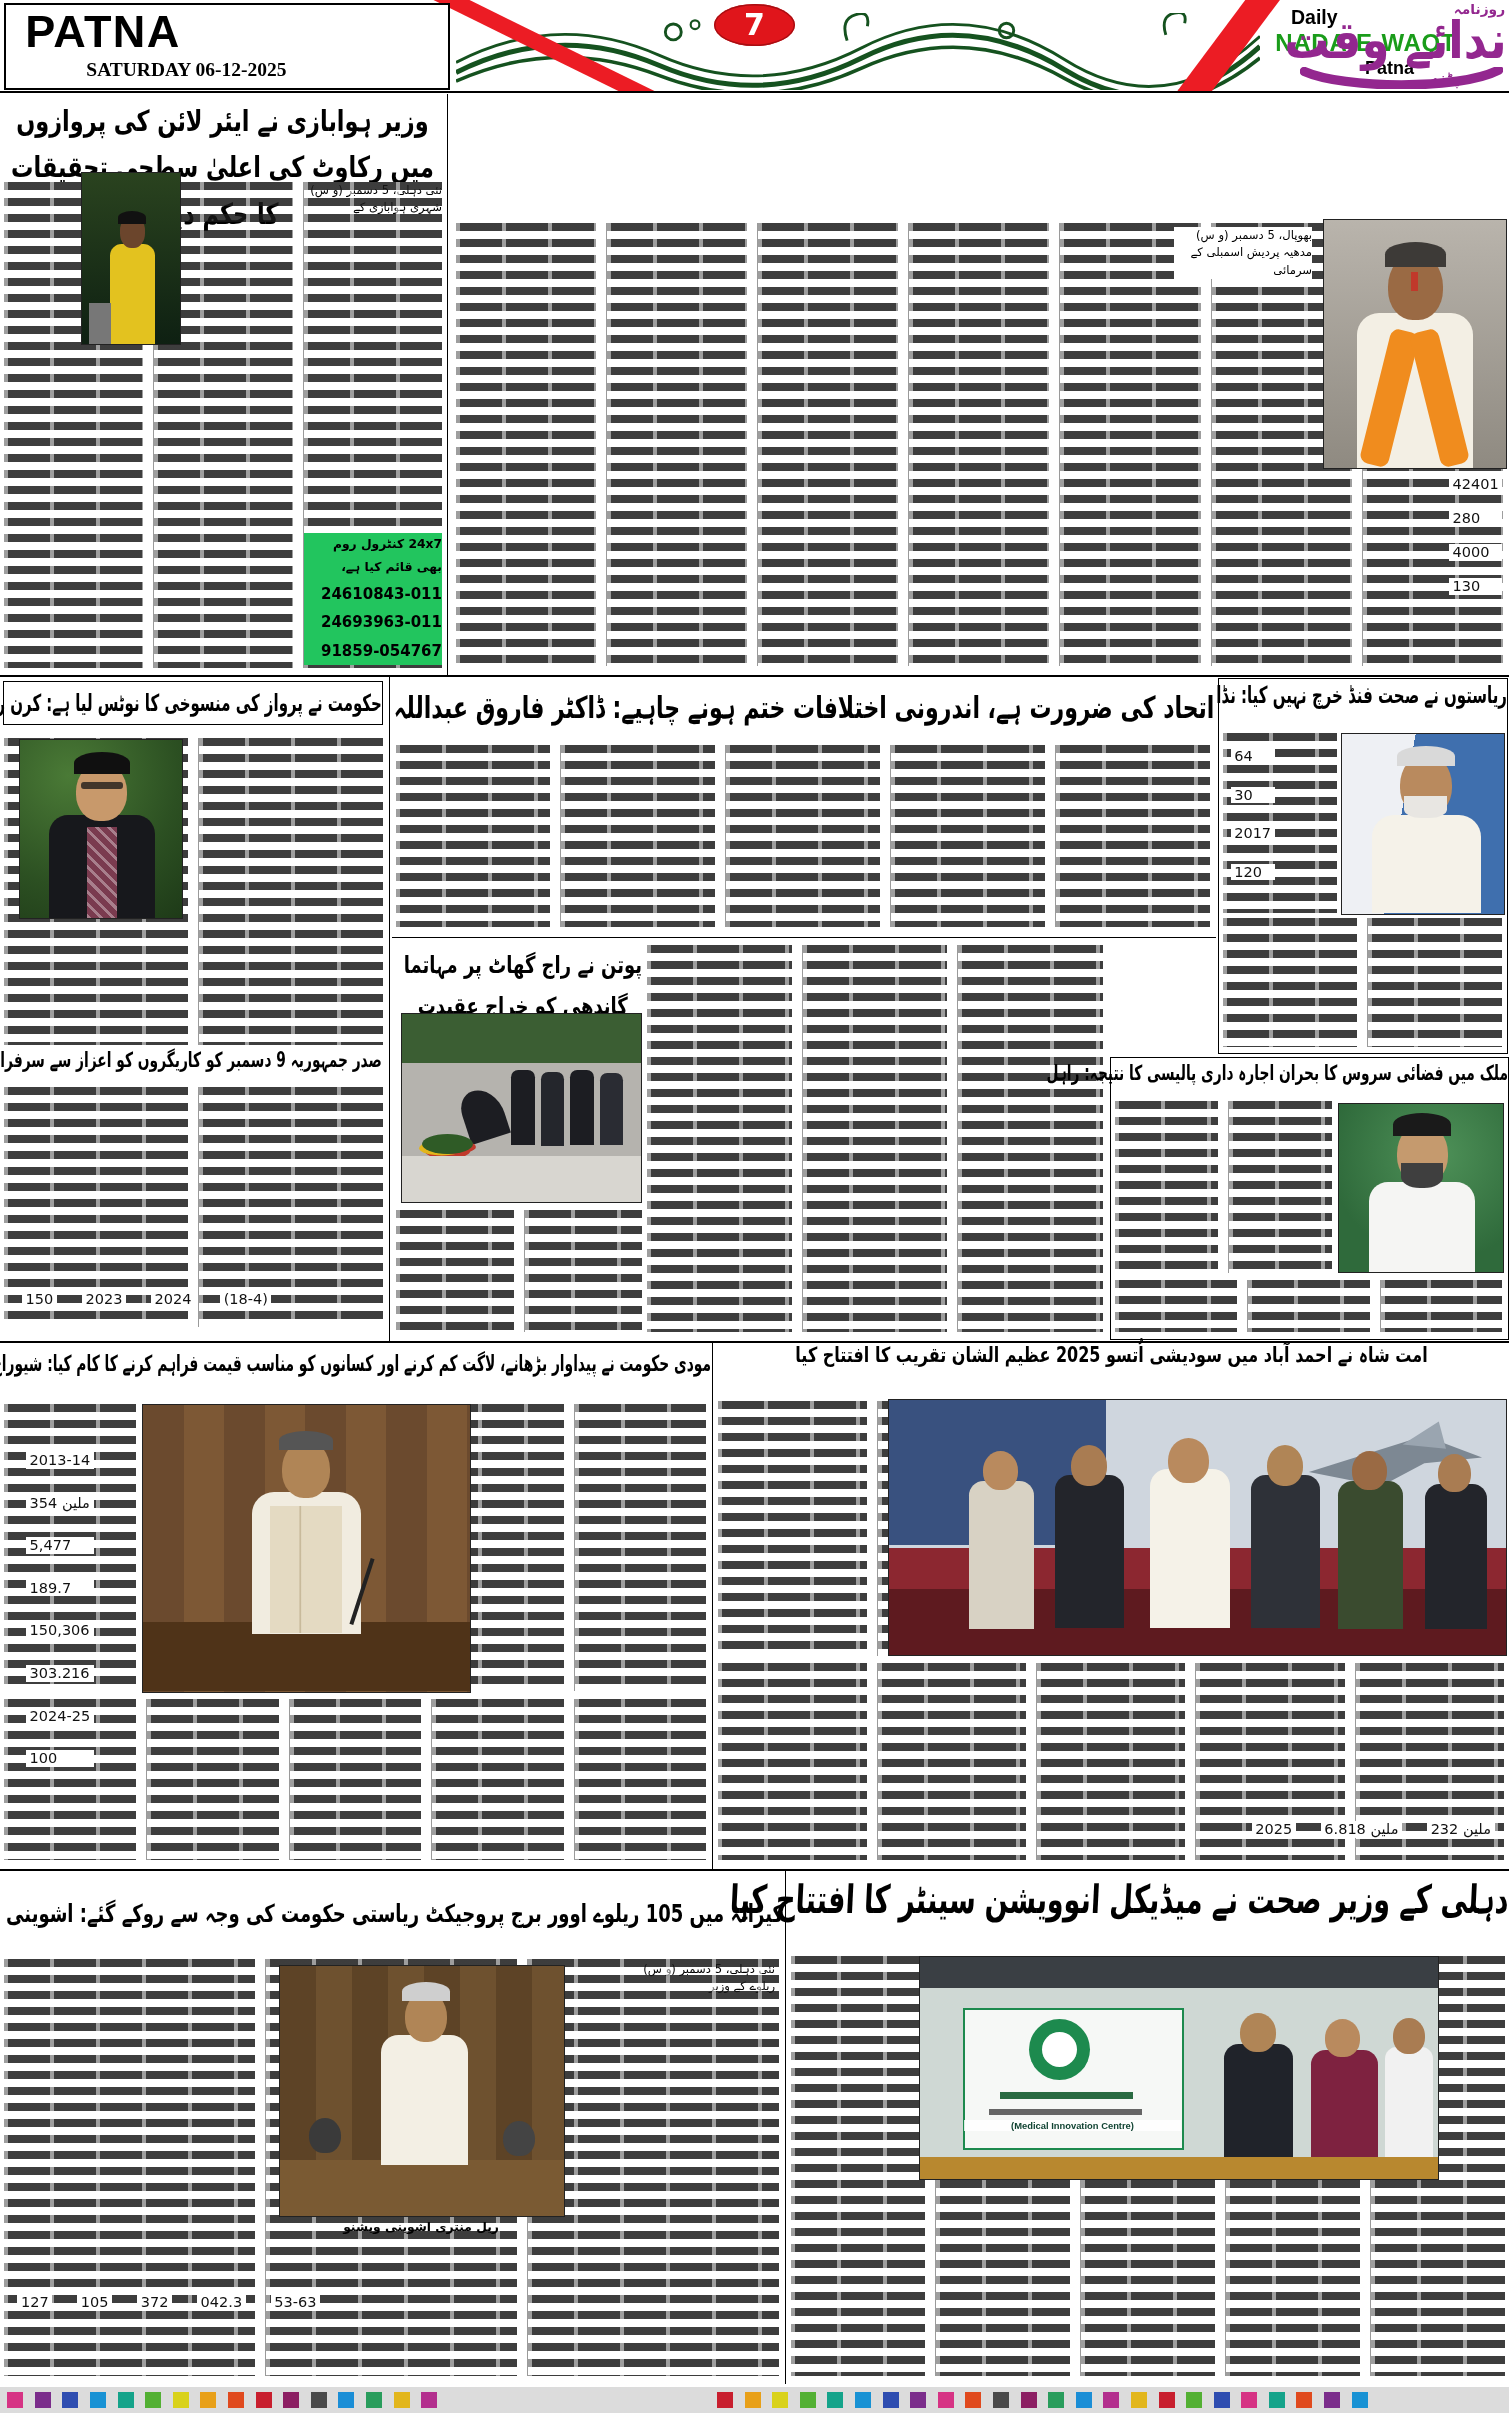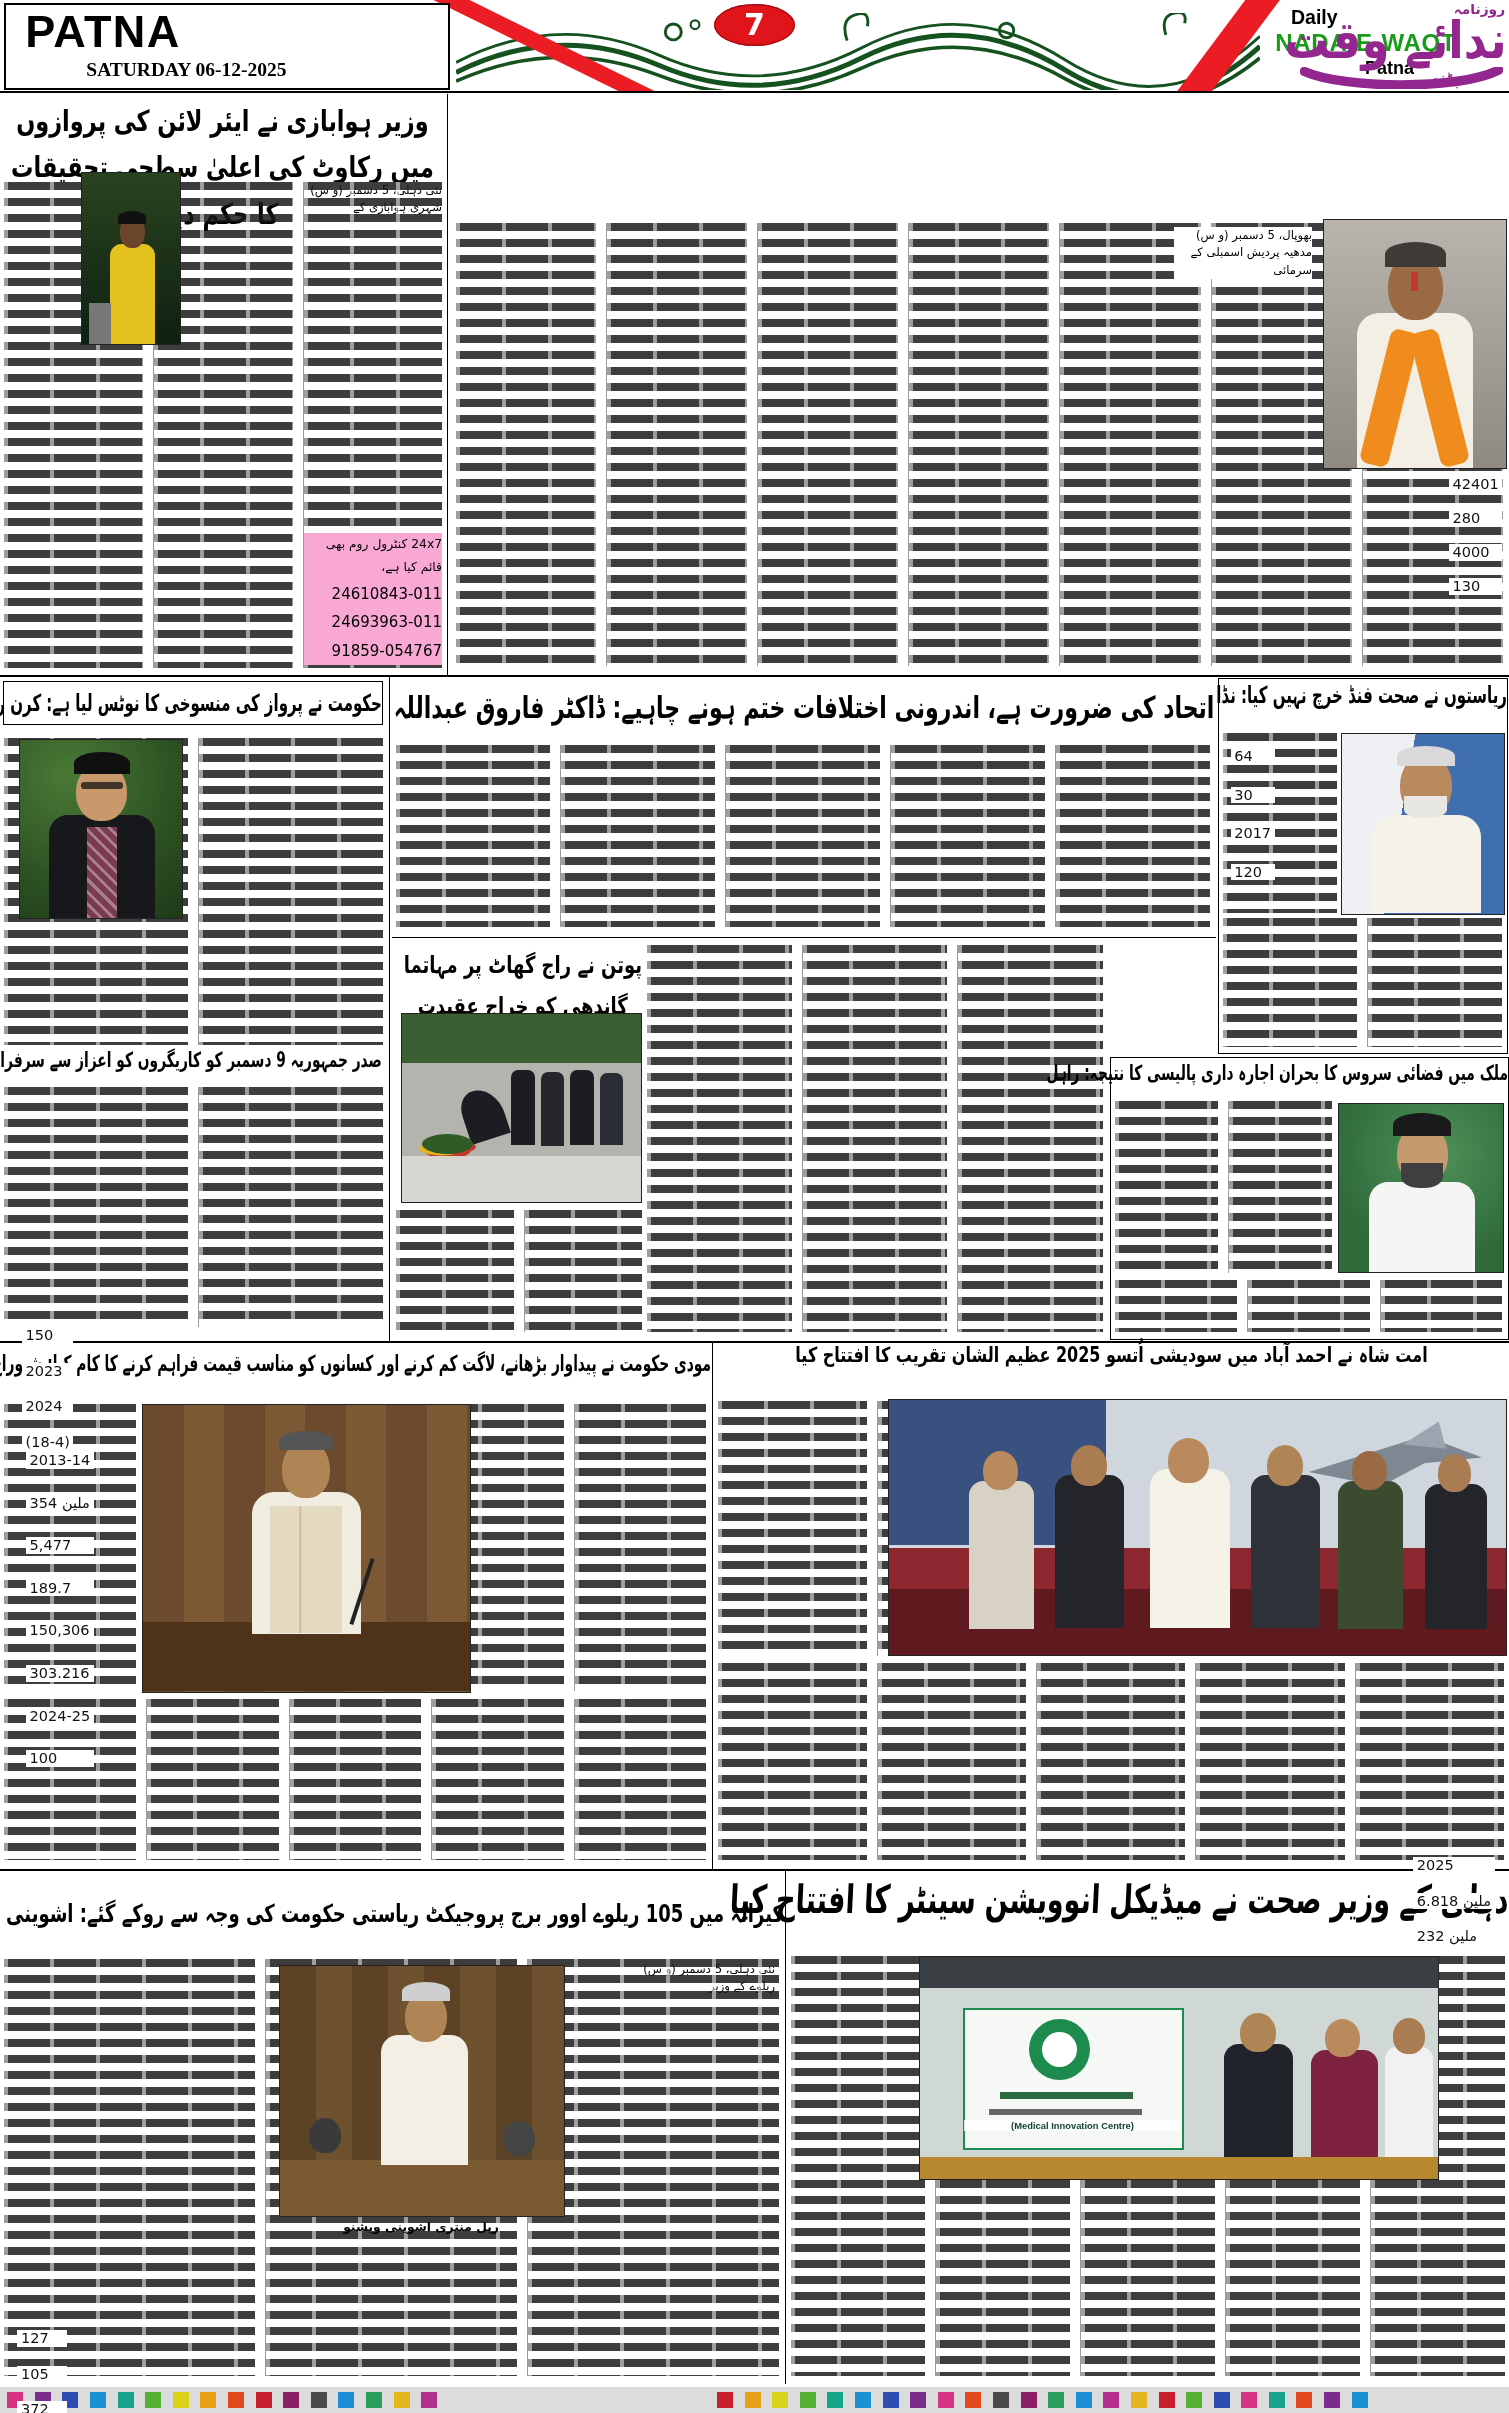--- a/index.html
+++ b/index.html
@@ -12,21 +12,21 @@
   .g{flex:1;border-left:0.7px solid #9a9a9a;
      background-image:
        repeating-linear-gradient(90deg, rgba(255,255,255,.5) 0 3.6px, transparent 3.6px 46px),
        repeating-linear-gradient(to bottom, rgba(24,24,24,.84) 0 8px, transparent 8px 16px);}
   .g:last-child{border-left:none;}
   .hd{position:absolute;text-align:center;font-weight:bold;color:#000;direction:rtl;overflow:visible;}
   .uh{display:inline-block;transform:scaleY(1.38);transform-origin:center;white-space:nowrap;}
   .uh2{display:inline-block;transform:scaleY(1.3);transform-origin:center top;}
   .dateline{position:absolute;direction:rtl;font-size:11.6px;background:#fff;text-align:right;line-height:1.5;}
   .figs-col{position:absolute;display:flex;flex-direction:column;gap:17.4px;z-index:4;}
-  .figs-row{position:absolute;display:flex;flex-direction:column;gap:19px;z-index:4;margin-top:36px;}
+  .figs-row{position:absolute;display:flex;gap:25px;z-index:4;}
   .fig{display:inline-block;background:#fff;padding:0 3.6px;font-size:14.5px;direction:ltr;line-height:16.6px;color:#111;}
   .photo{position:absolute;overflow:hidden;z-index:3;border:0.7px solid #222;}
   .caption{position:absolute;direction:rtl;font-size:12.3px;font-weight:bold;text-align:center;z-index:4;}
   .vrule{position:absolute;background:#000;width:1.4px;}
   .hrule{position:absolute;background:#000;height:2.2px;}
   .boxed{border:1.4px solid #000;}
   
   #masthead{position:absolute;left:0;top:0;width:1509px;height:91px;background:#fff;}
   #mh-leftbox{position:absolute;left:4.3px;top:2.9px;width:442px;height:83px;border:2.2px solid #000;background:#fff;}
   #mh-city{position:absolute;left:19px;top:1.4px;font-family:"Liberation Sans","DejaVu Sans",sans-serif;
@@ -39,22 +39,22 @@
   #mh-logo{position:absolute;left:1271px;top:0;width:237px;height:90px;}
   .lg-daily{position:absolute;left:20px;top:5.8px;font-family:"Liberation Sans",sans-serif;font-weight:bold;font-size:19.5px;text-align:center;}
   .lg-brand{position:absolute;left:4.3px;top:29px;font-family:"Liberation Sans",sans-serif;font-weight:bold;
             font-size:24px;color:#1a9c1a;letter-spacing:0.7px;}
   .lg-city{position:absolute;left:94px;top:58px;font-family:"Liberation Sans",sans-serif;font-weight:bold;font-size:18px;}
   .lg-urdu-daily{position:absolute;right:2.9px;top:1.4px;color:#93278f;font-size:13.8px;font-weight:bold;direction:rtl;}
   .lg-urdu-brand{position:absolute;right:1.4px;top:10px;color:#93278f;font-size:45px;font-weight:bold;direction:rtl;
                  transform:scaleY(1.15);transform-origin:top right;}
   .lg-urdu-city{position:absolute;right:48px;top:68px;color:#93278f;font-size:17px;font-weight:bold;direction:rtl;}
   
-  #phones{position:absolute;left:304px;top:439px;width:138px;background:#f9a8d4;z-index:4;
-          direction:rtl;text-align:right;font-size:12.3px;line-height:1.9;}
+  #phones{position:absolute;left:304px;top:439px;width:138px;background:#22c55e;z-index:4;
+          direction:rtl;text-align:right;font-size:12.3px;line-height:1.9;font-weight:bold;}
   #phones .ph{direction:ltr;display:block;text-align:right;font-size:15px;}
   
   #colorbar{position:absolute;left:0;top:2387px;width:1509px;height:26px;background:#dcdcdc;}
   .sqgrp{position:absolute;top:5px;display:flex;gap:11.6px;}
   .sq{width:16px;height:16px;display:inline-block;}
   
   .ph-fill{position:absolute;}
   .head{position:absolute;border-radius:50% 50% 45% 45%;}
 </style>
 </head>

